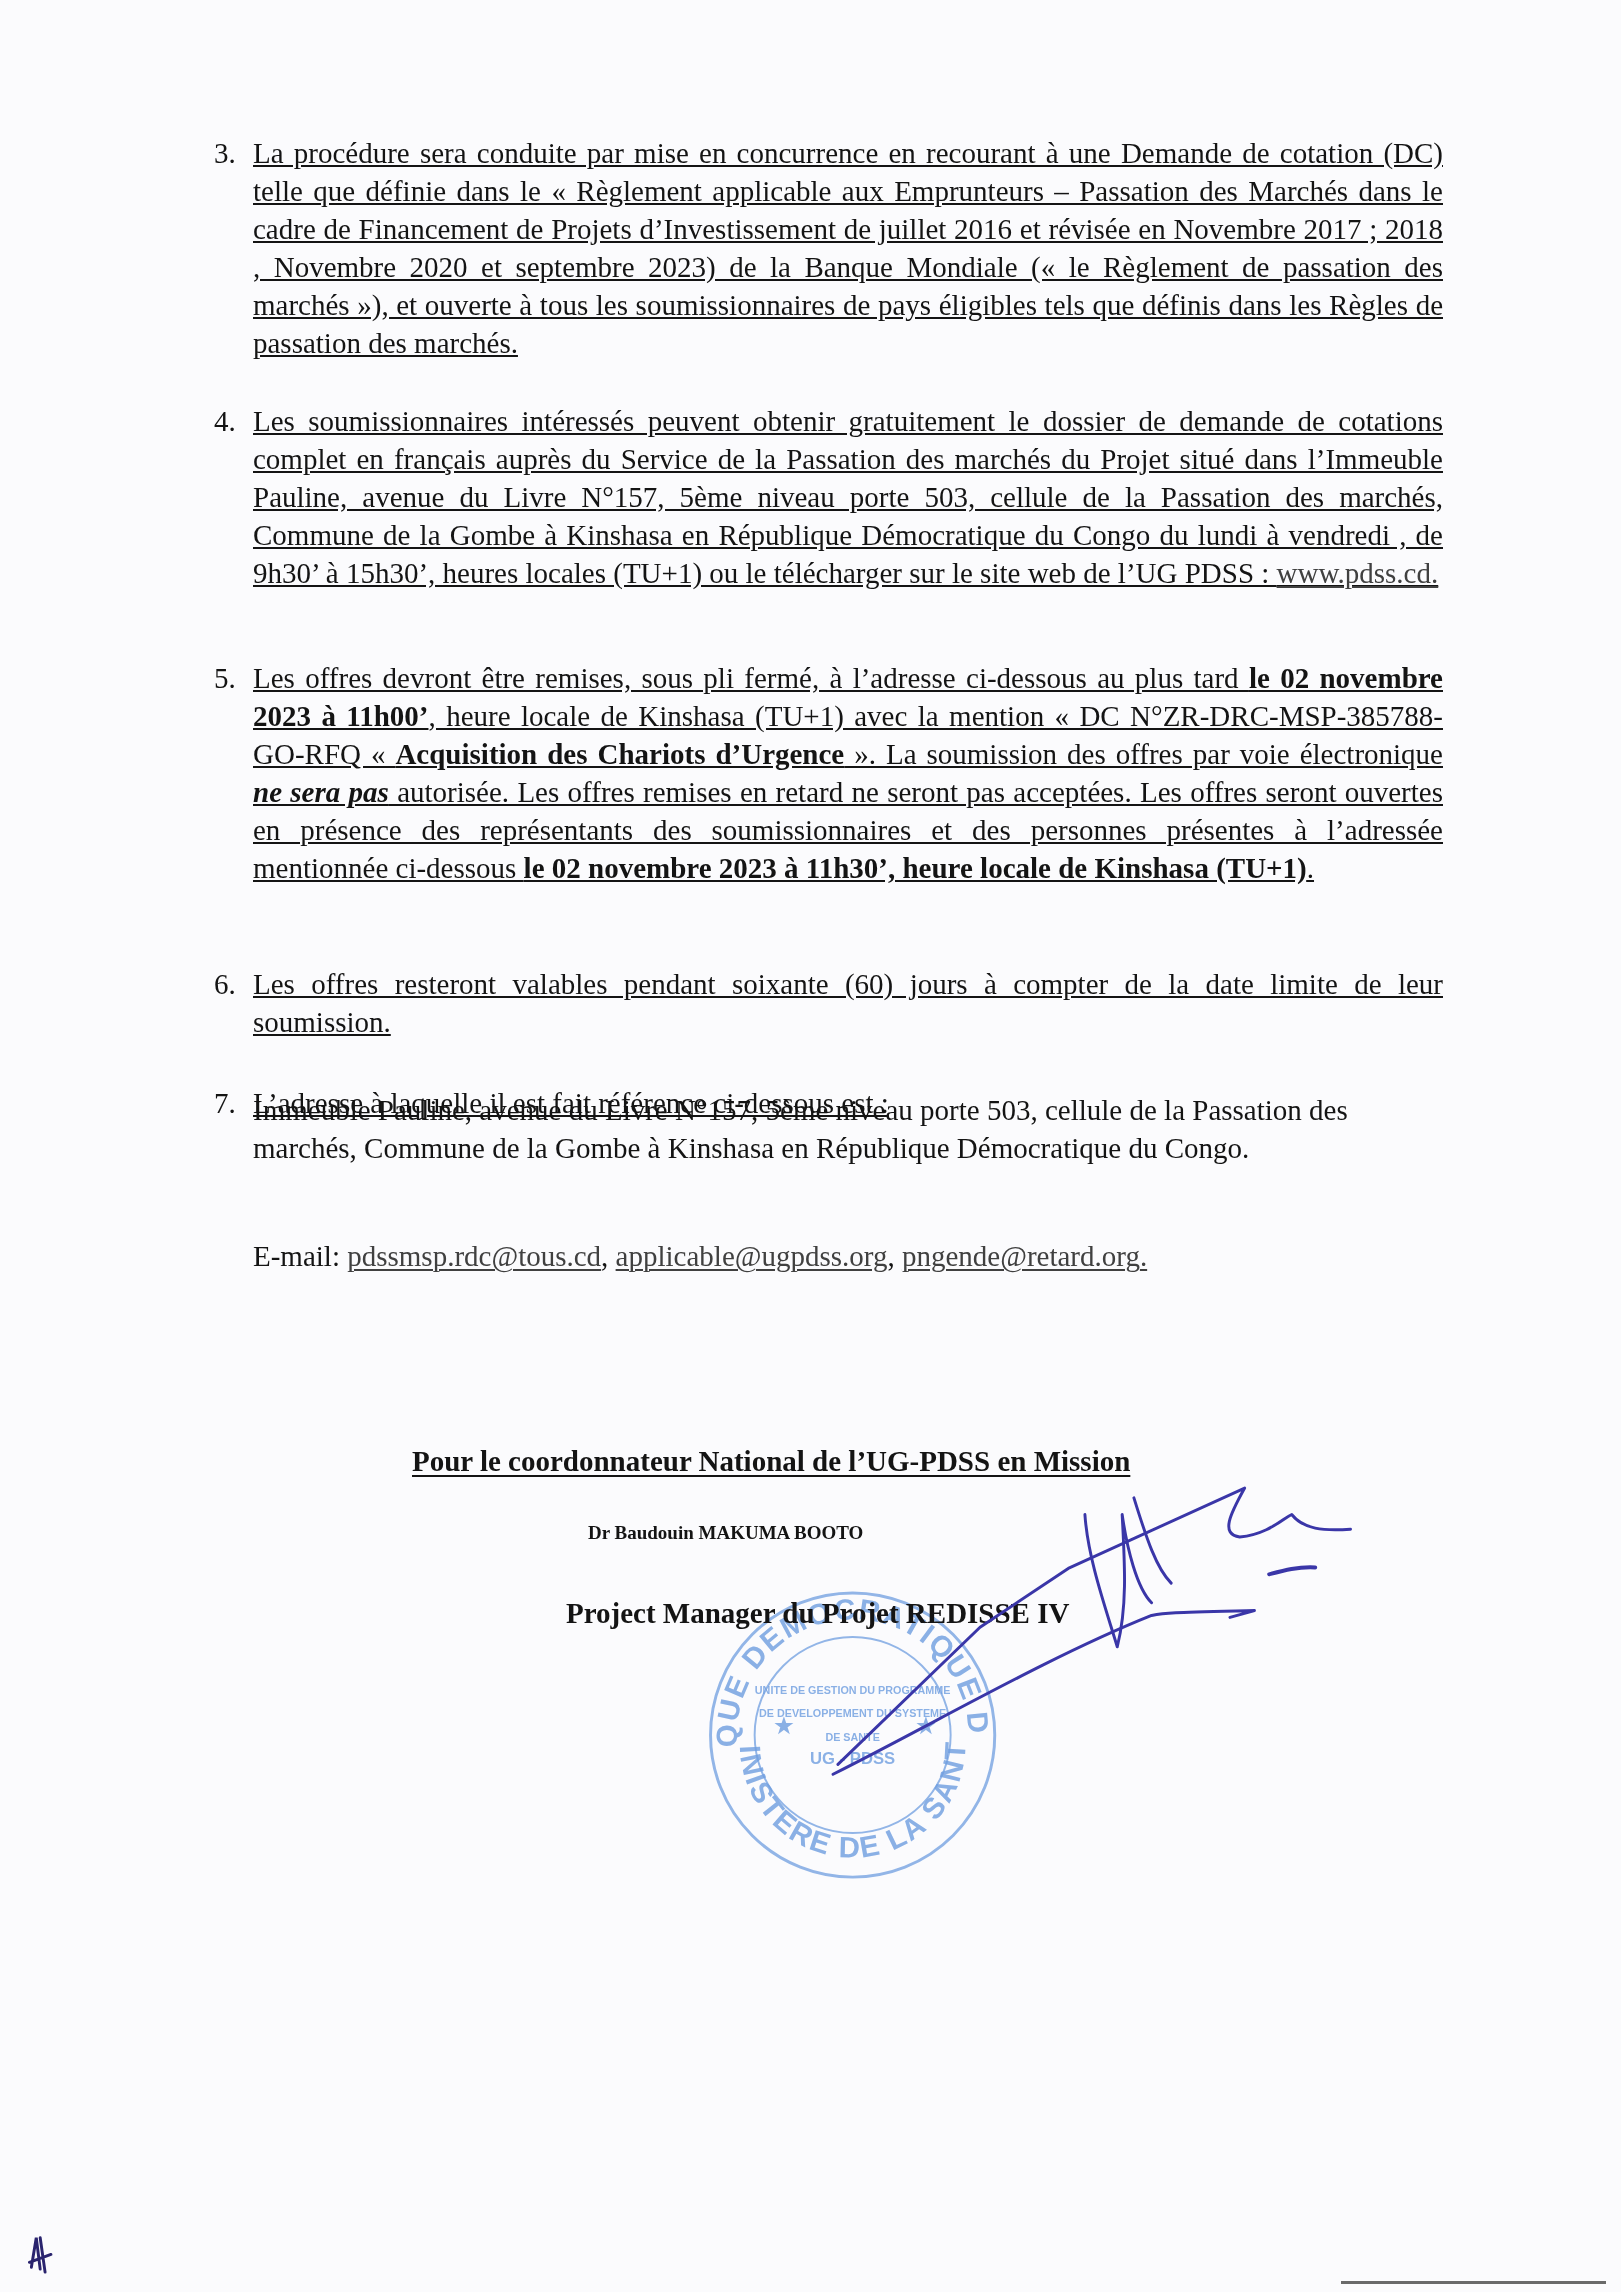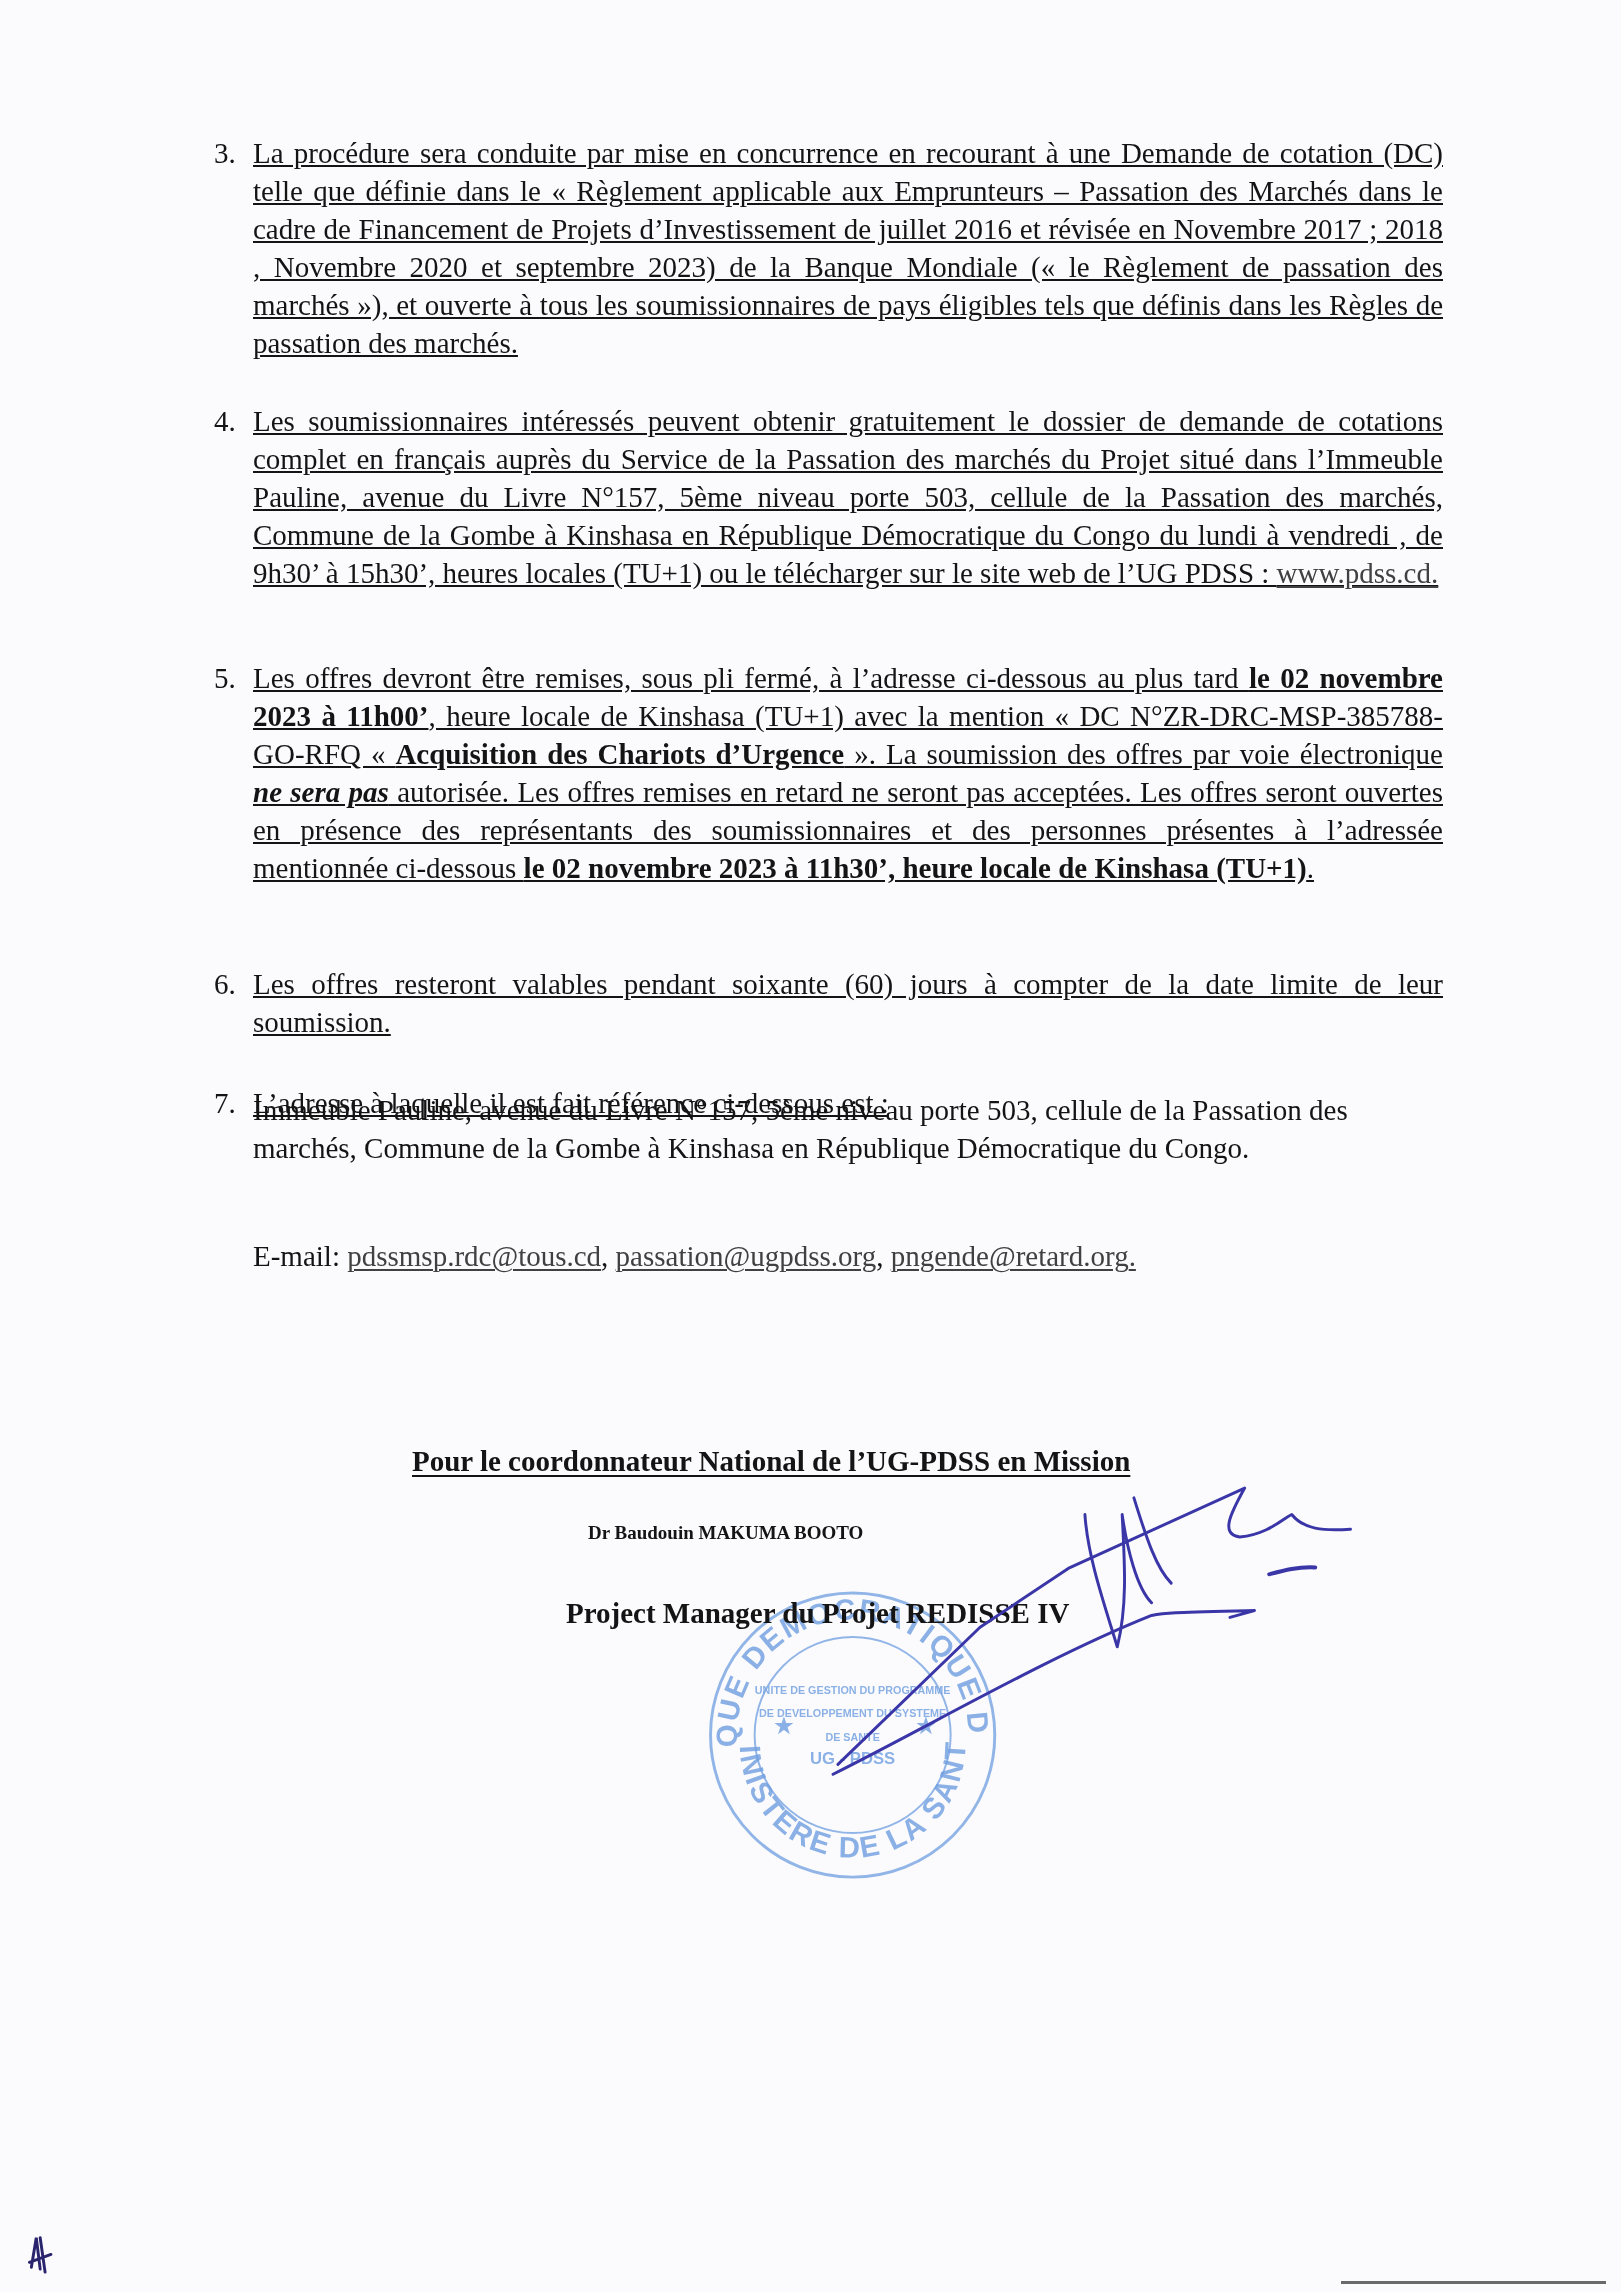--- a/index.html
+++ b/index.html
@@ -67,21 +67,21 @@
   <div class="item" style="top:1084px;">
     <span class="num">7.</span>
     <div class="body">
       <span>L’adresse à laquelle il est fait référence ci-dessous est :</span>
     </div>
   </div>
 
   <div class="sub" style="top:1091px;">Immeuble Pauline, avenue du Livre N°157, 5ème niveau porte 503, cellule de la Passation des marchés, Commune de la Gombe à Kinshasa en République Démocratique du Congo.</div>
 
   <div class="sub" style="top:1237px;">
-    <span>E-mail: </span><a class="link">pdssmsp.rdc@tous.cd</a><span>, </span><a class="link">passation@ugpdss.org</a><span>, </span><a class="link">pngende@retard.org</a><span class="link">.</span>
+    <span>E-mail: </span><a class="link">pdssmsp.rdc@tous.cd</a><span>, </span><a class="link">applicable@ugpdss.org</a><span>, </span><a class="link">pngende@retard.org</a><span class="link">.</span>
   </div>
 
   <div class="sig-title">Pour le coordonnateur National de l’UG-PDSS en Mission</div>
 
   <svg width="1621" height="2293" viewBox="0 0 1654 2339">
     <defs>
       <path id="arcTop" d="M 752 1770 A 118 118 0 0 1 988 1770"></path>
       <path id="arcBot" d="M 755 1780 A 115 115 0 0 0 985 1780"></path>
     </defs>
     <g opacity="0.75" fill="none" stroke="#6f9ee0">

